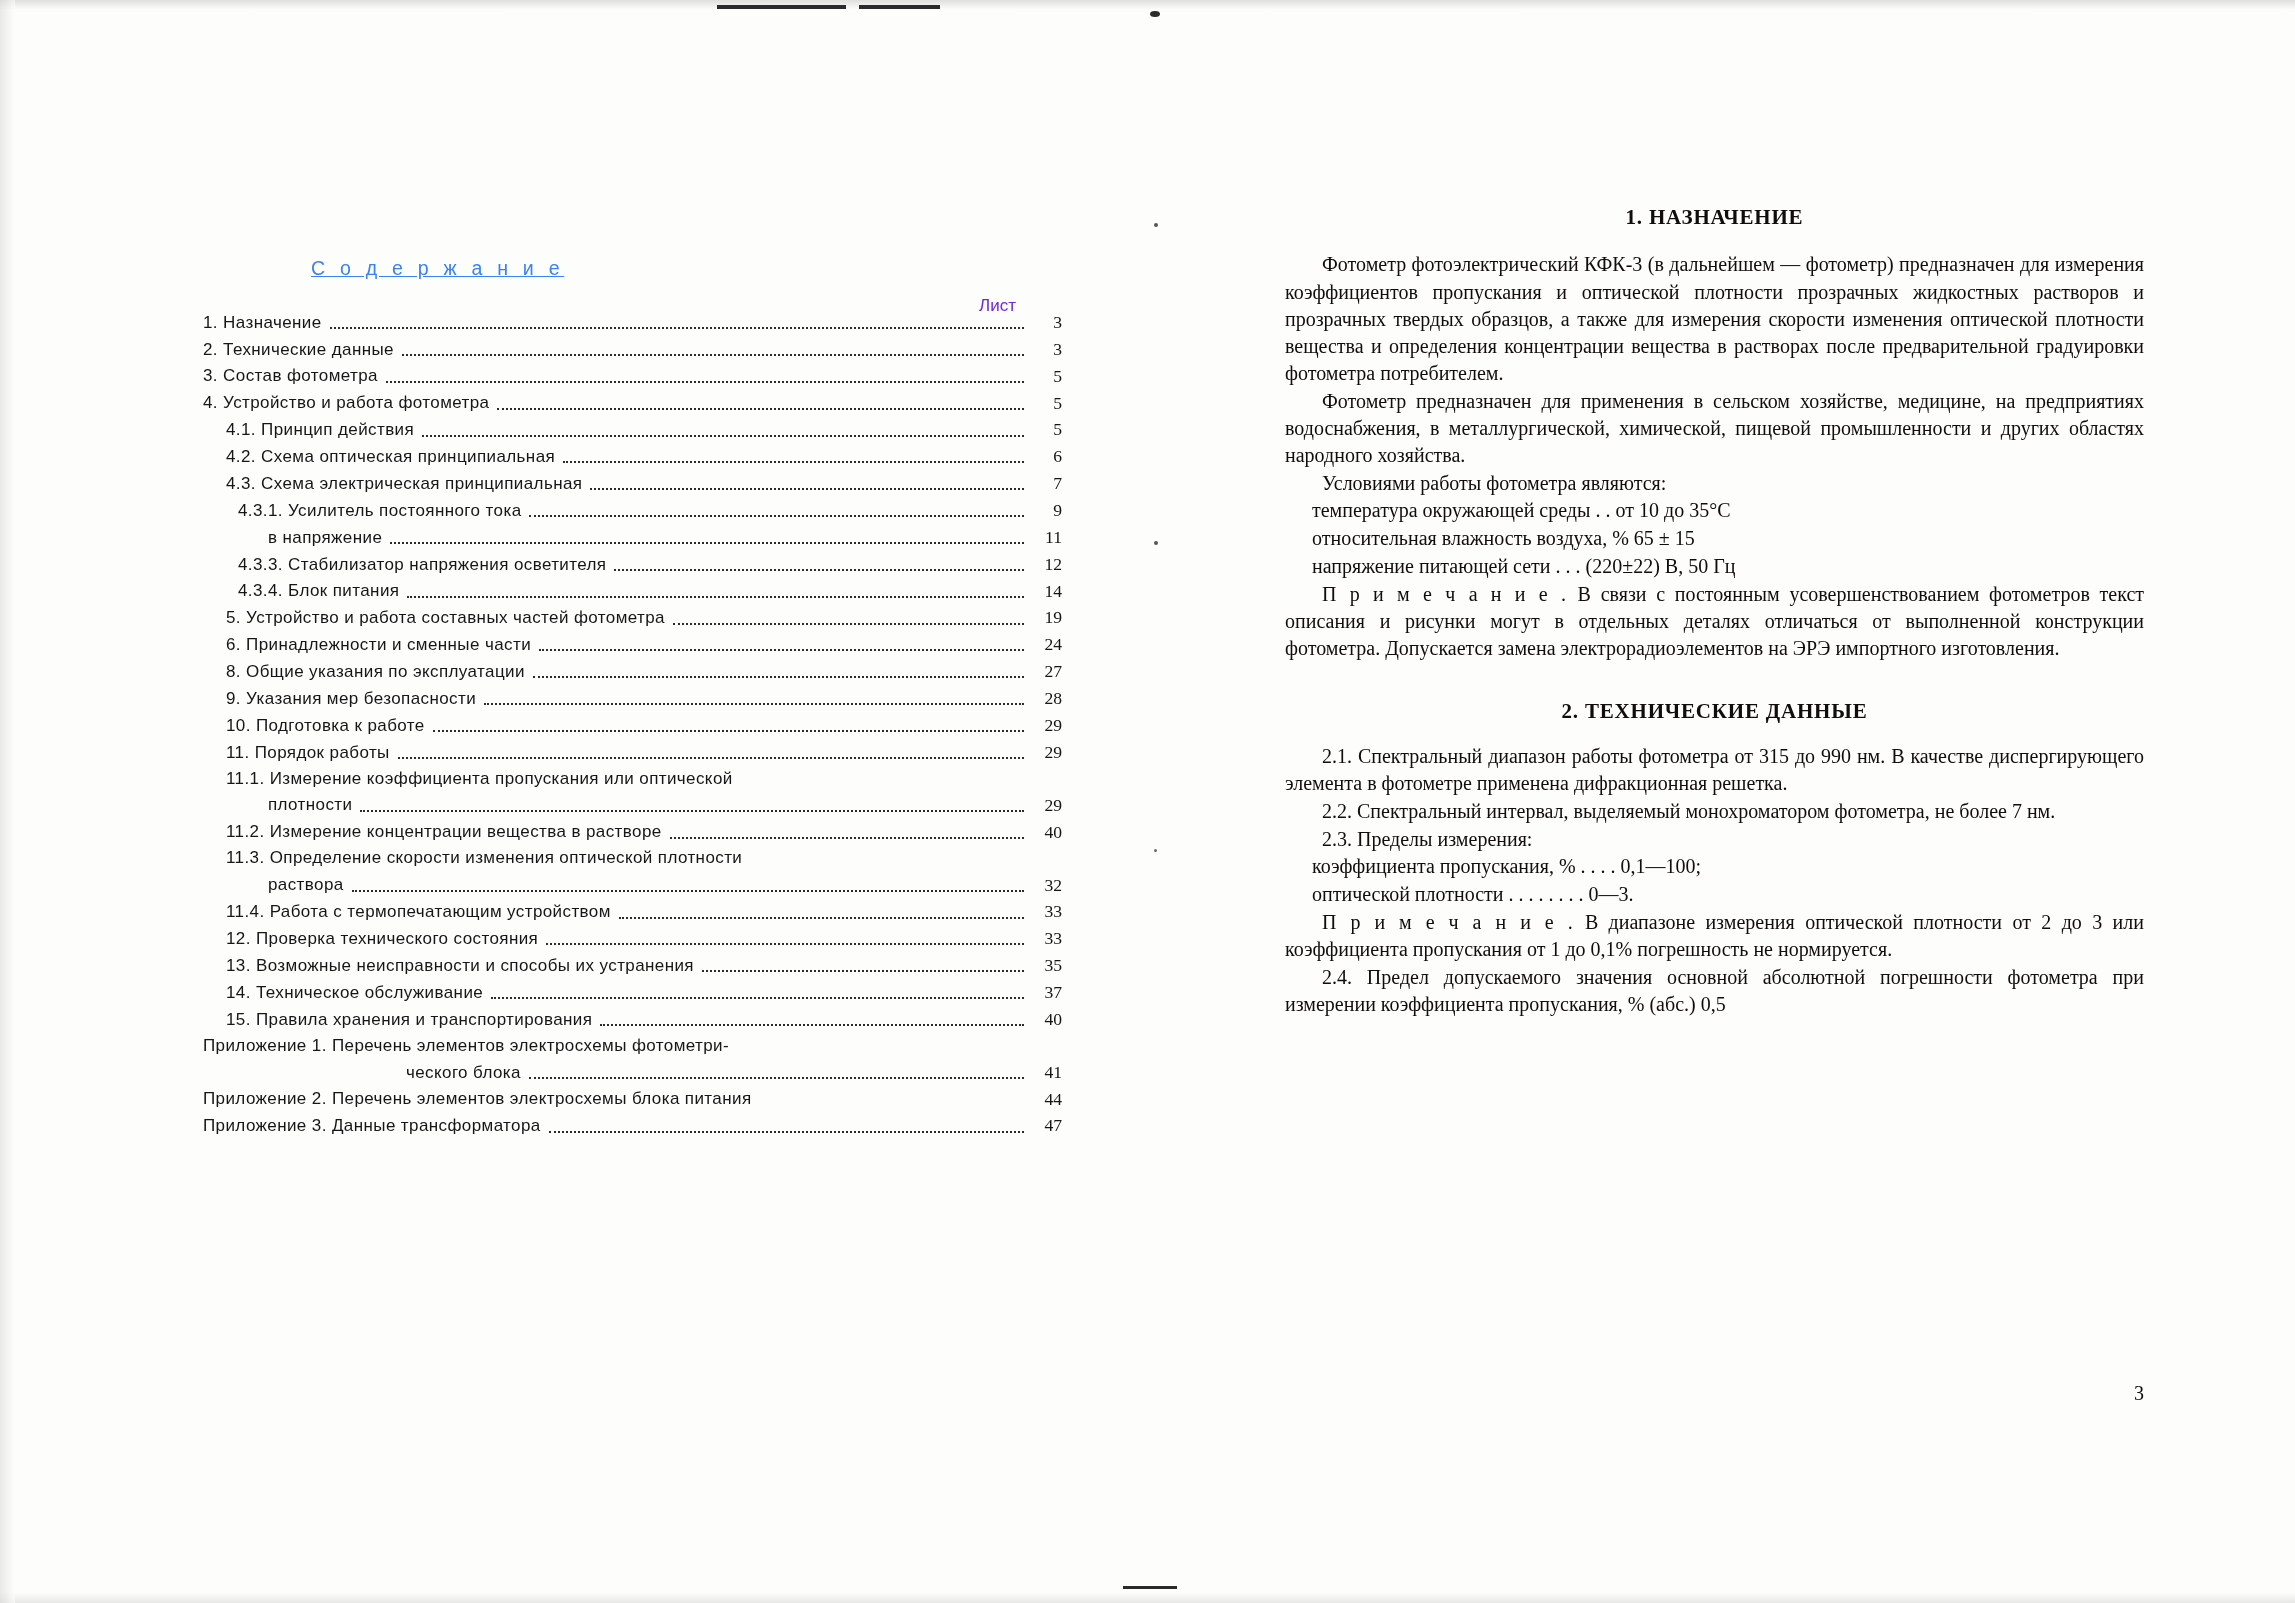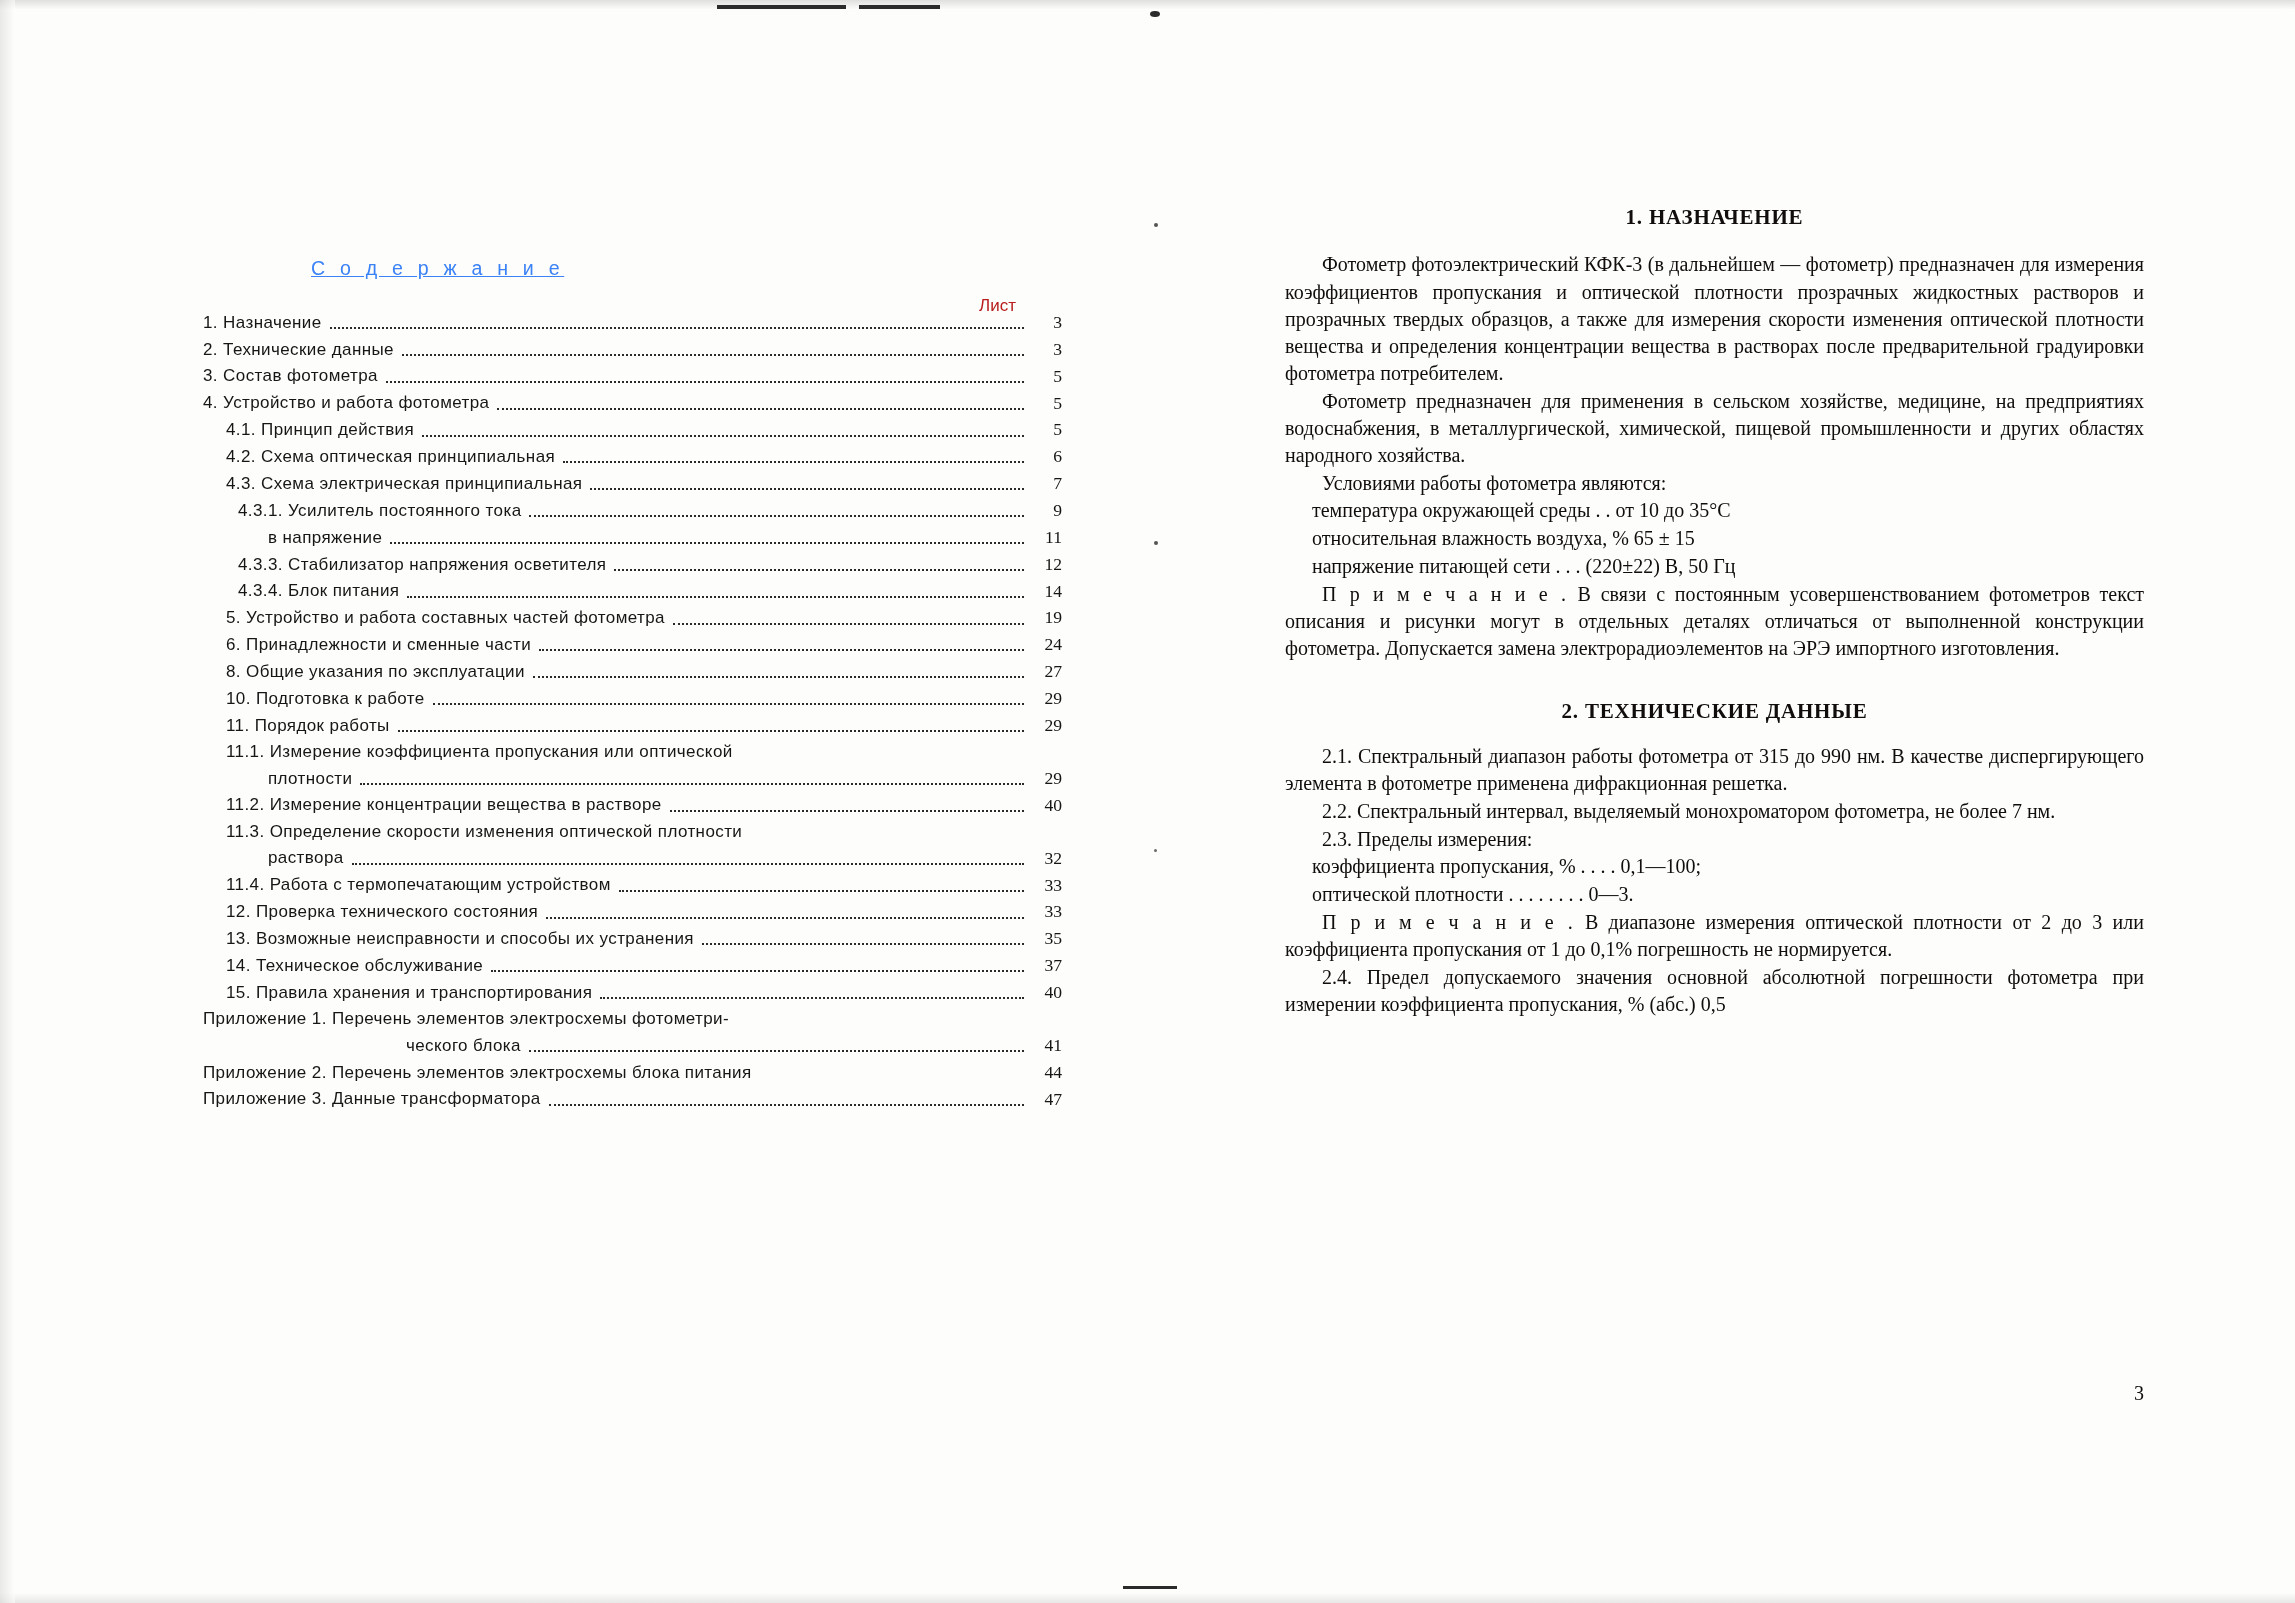--- a/index.html
+++ b/index.html
@@ -74,21 +74,21 @@
     margin-left: 108px;
     margin-bottom: 31px;
     text-decoration: underline;
   }
   .toc-sheet-label {
     font-family: "Liberation Sans", sans-serif;
     font-size: 17px;
     position: absolute;
     right: 46px;
     top: 39px;
-    color: #b91c1c;
+    color: #6d28d9;
   }
   .toc-list {
     margin-top: 9.5px;
   }
   .toc-row {
     display: flex;
     align-items: flex-end;
     font-family: "Liberation Sans", sans-serif;
     font-size: 17px;
     line-height: 1.30;
@@ -239,20 +239,25 @@
           <span class="lbl">6. Принадлежности и сменные части</span>
           <span class="dots"></span>
           <span class="pg">24</span>
         </div>
         <div class="toc-row indent-2">
           <span class="lbl">8. Общие указания по эксплуатации</span>
           <span class="dots"></span>
           <span class="pg">27</span>
         </div>
         <div class="toc-row indent-2">
+          <span class="lbl">9. Указания мер безопасности</span>
+          <span class="dots"></span>
+          <span class="pg">28</span>
+        </div>
+        <div class="toc-row indent-2">
           <span class="lbl">10. Подготовка к работе</span>
           <span class="dots"></span>
           <span class="pg">29</span>
         </div>
         <div class="toc-row indent-2">
           <span class="lbl">11. Порядок работы</span>
           <span class="dots"></span>
           <span class="pg">29</span>
         </div>
         <div class="toc-row indent-2 nodots">

